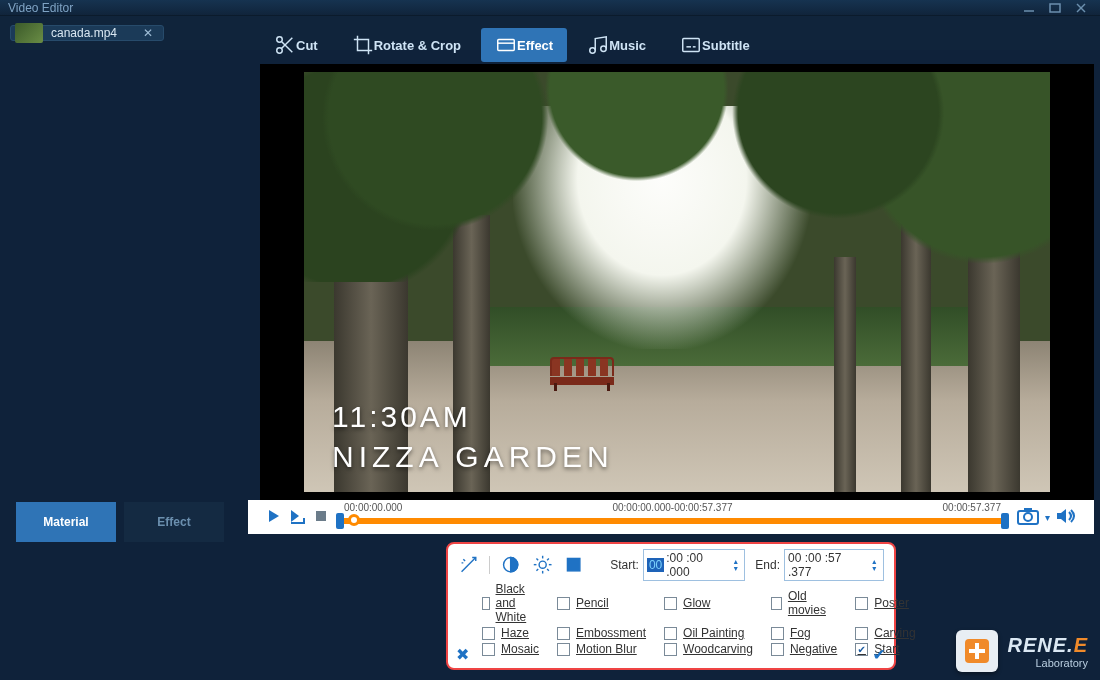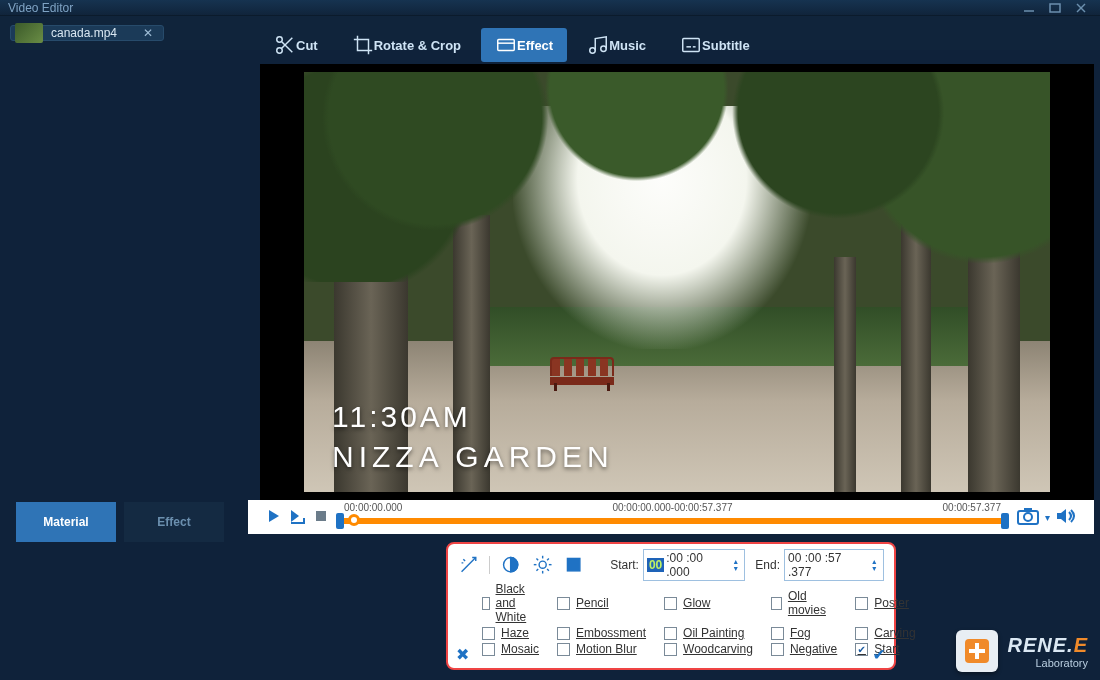--- a/index.html
+++ b/index.html
@@ -66,21 +66,21 @@
   
   .effectpanel { position: absolute; left: 446px; top: 542px; width: 450px; height: 128px; background: #fff; border: 2px solid #ef4444; border-radius: 8px; padding: 8px 10px; font-size: 12px; color: #333; }
   .ep-top { display: flex; align-items: center; gap: 10px; height: 26px; }
   .ep-ic { width: 22px; height: 22px; display:flex; align-items:center; justify-content:center; }
   .ep-ic svg { stroke:#1f72c4; fill:none; stroke-width:1.6; }
   .ep-ic.box svg rect { fill:#1f72c4; }
   .ep-sep { width:1px; height:18px; background:#ccc; }
   .timefield { display:flex; align-items:center; gap:4px; }
   .timefield .lbl { color:#333; }
   .timefield .seg { border:1px solid #9ec0e0; padding:1px 3px; display:flex; align-items:center; gap:2px; }
-  .timefield .hh { background:#1e63b8; color:#bef264; padding:0 2px;font-weight:bold; }
+  .timefield .hh { background:#1e63b8; color:#7dd3fc; padding:0 2px; }
   .spin { width:12px; display:flex; flex-direction:column; margin-left:2px; }
   .spin div { height:7px; font-size:8px; line-height:7px; text-align:center; color:#1f72c4; }
   .ep-grid { display:grid; grid-template-columns: repeat(5, 1fr); gap: 2px 18px; margin-top: 4px; padding: 0 24px; text-decoration: underline; }
   .chk { display:flex; align-items:center; gap:6px; font-size:12px; }
   .chk .box { width:13px; height:13px; border:1px solid #7a8a98; background:#fff; display:flex; align-items:center; justify-content:center; font-size:10px; color:#1a5aa0; }
   .ep-foot { position:absolute; left:8px; right:8px; bottom:4px; display:flex; justify-content:space-between; color:#1f72c4; font-size:16px; }
 
   
   .brand { position:absolute; right:12px; bottom:8px; display:flex; align-items:center; gap:10px; color:#dbe8f3; }
   .brand .badge { width:42px; height:42px; background:#e8eef4; border-radius:6px; display:flex; align-items:center; justify-content:center; box-shadow:0 2px 4px rgba(0,0,0,.4); }

